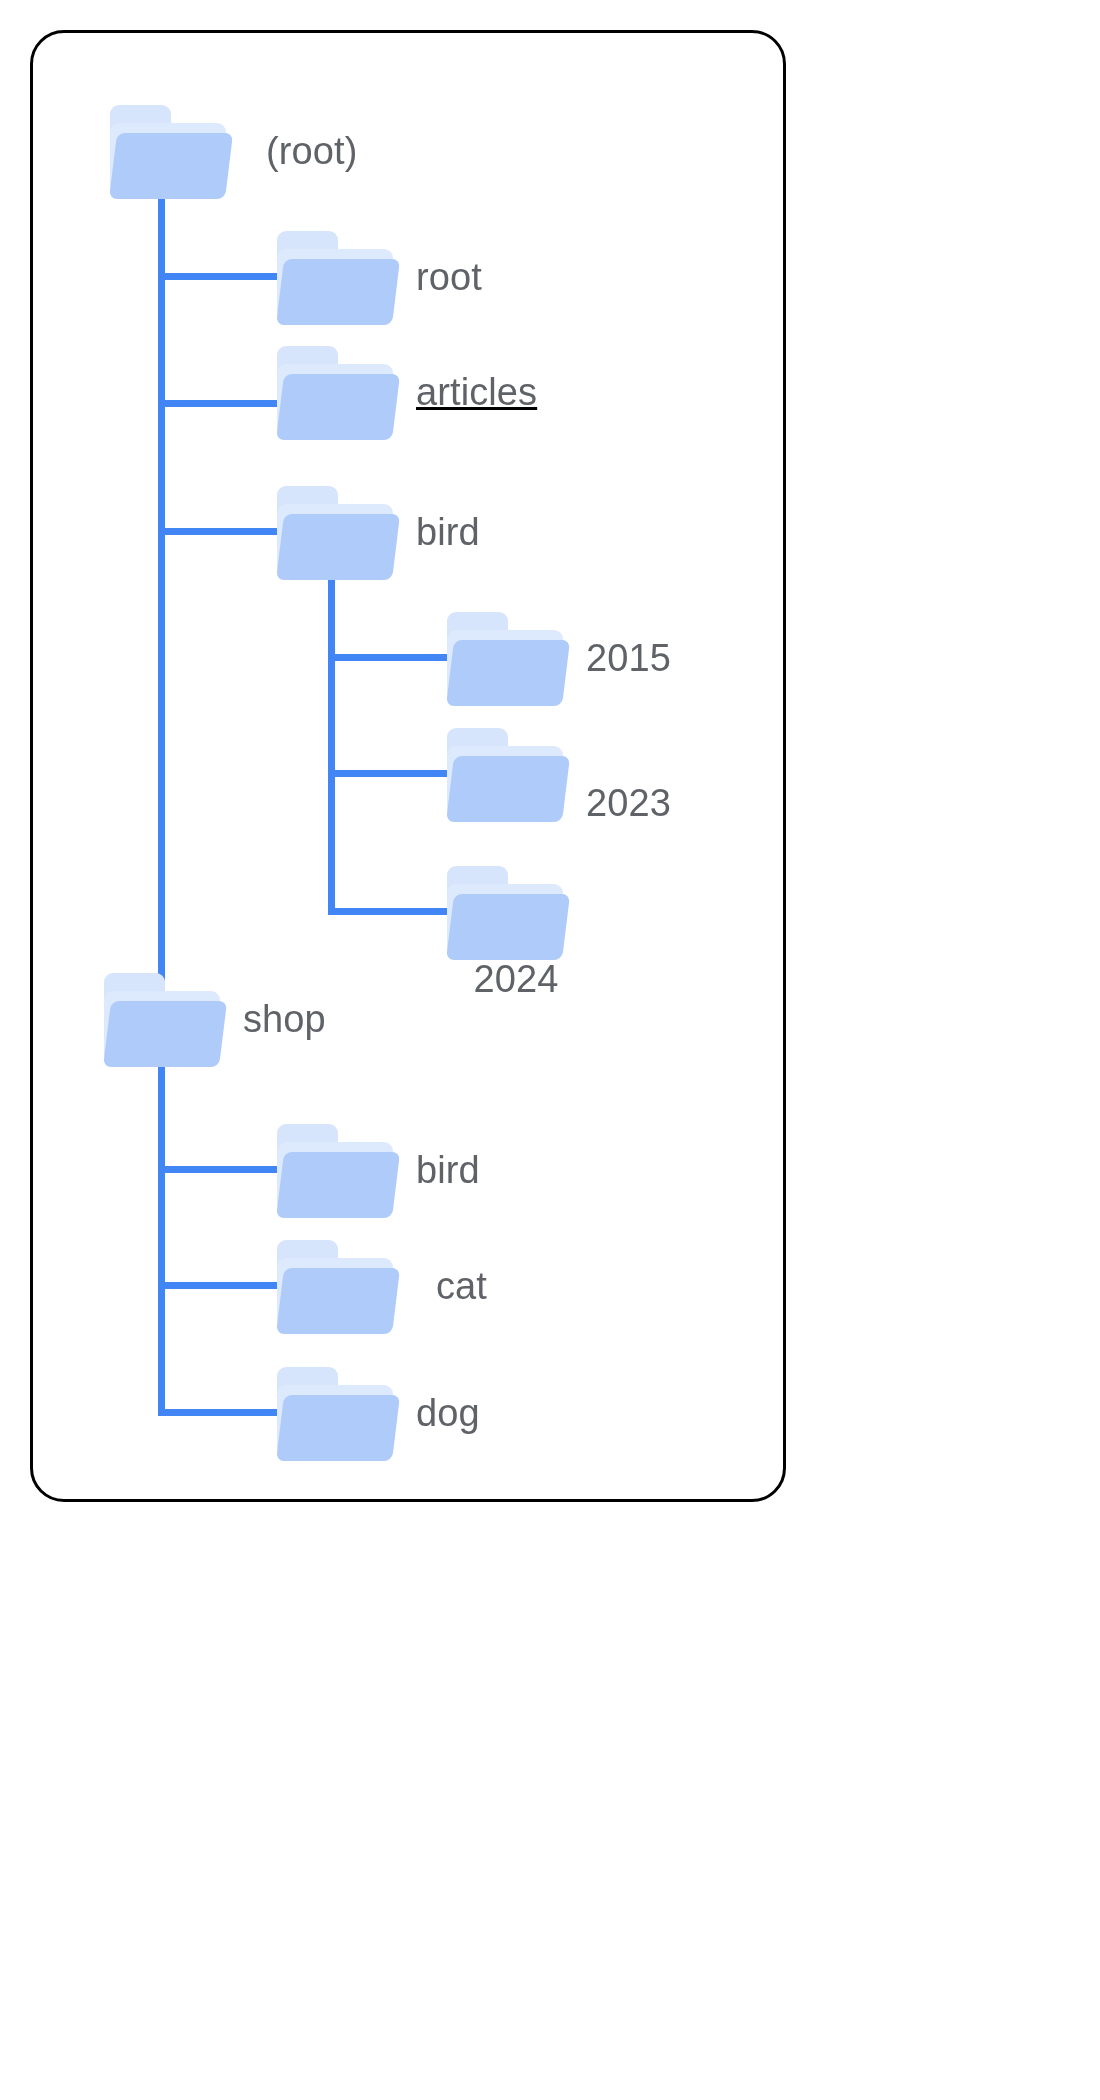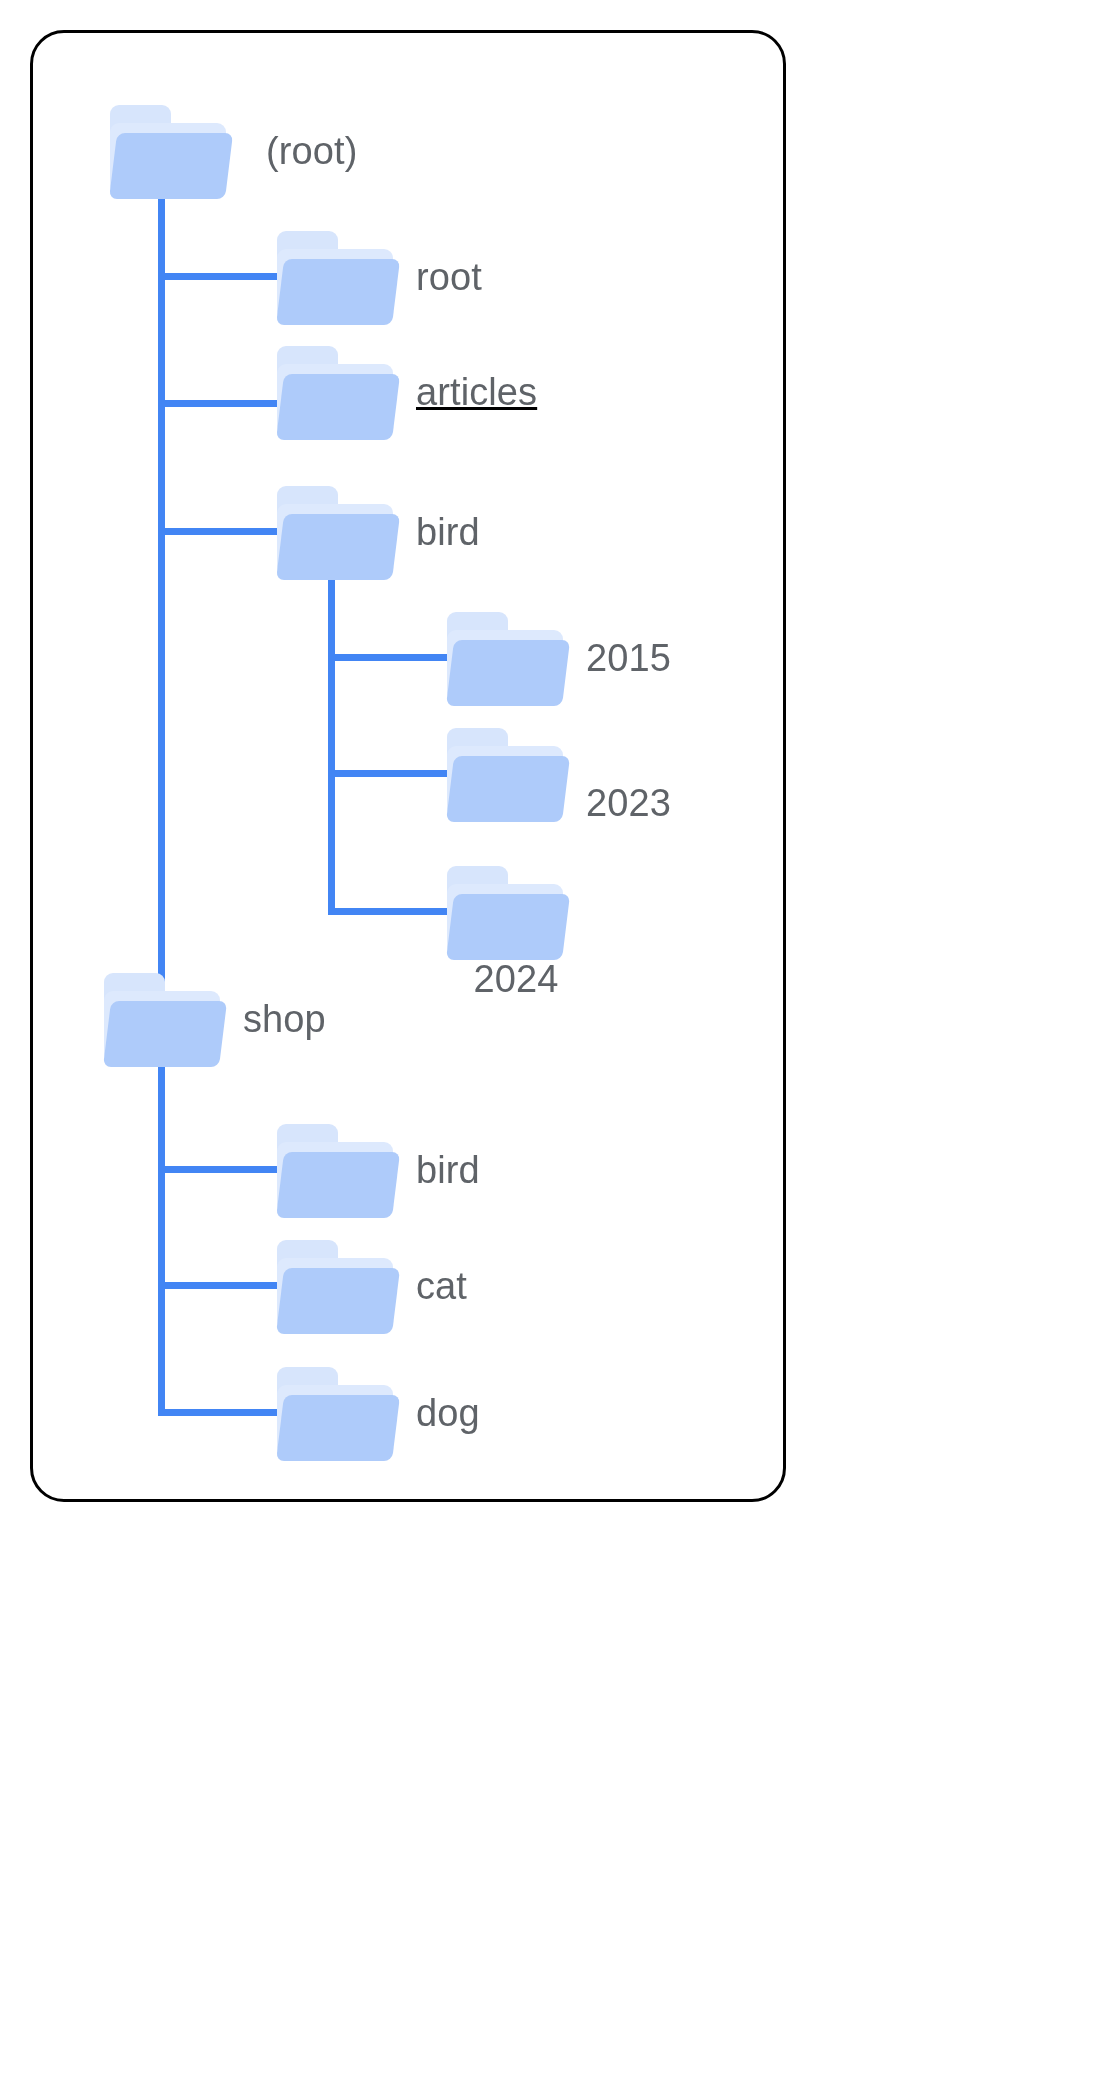--- a/index.html
+++ b/index.html
@@ -204,21 +204,21 @@
 
     <div class="node" style="left:243px; top:1089px;">
       <span class="folder">
         <span class="tab"></span>
           <span class="back"></span>
           <span class="front"></span>
       </span>
       <span class="label">bird</span>
     </div>
 
-    <div class="node" style="left:243px; top:1205px;">
+    <div class="node" style="left:243px; top:1205px;gap:20px;">
       <span class="folder">
         <span class="tab"></span>
           <span class="back"></span>
           <span class="front"></span>
       </span>
       <span class="label">cat</span>
     </div>
 
     <div class="node" style="left:243px; top:1332px;">
       <span class="folder">

